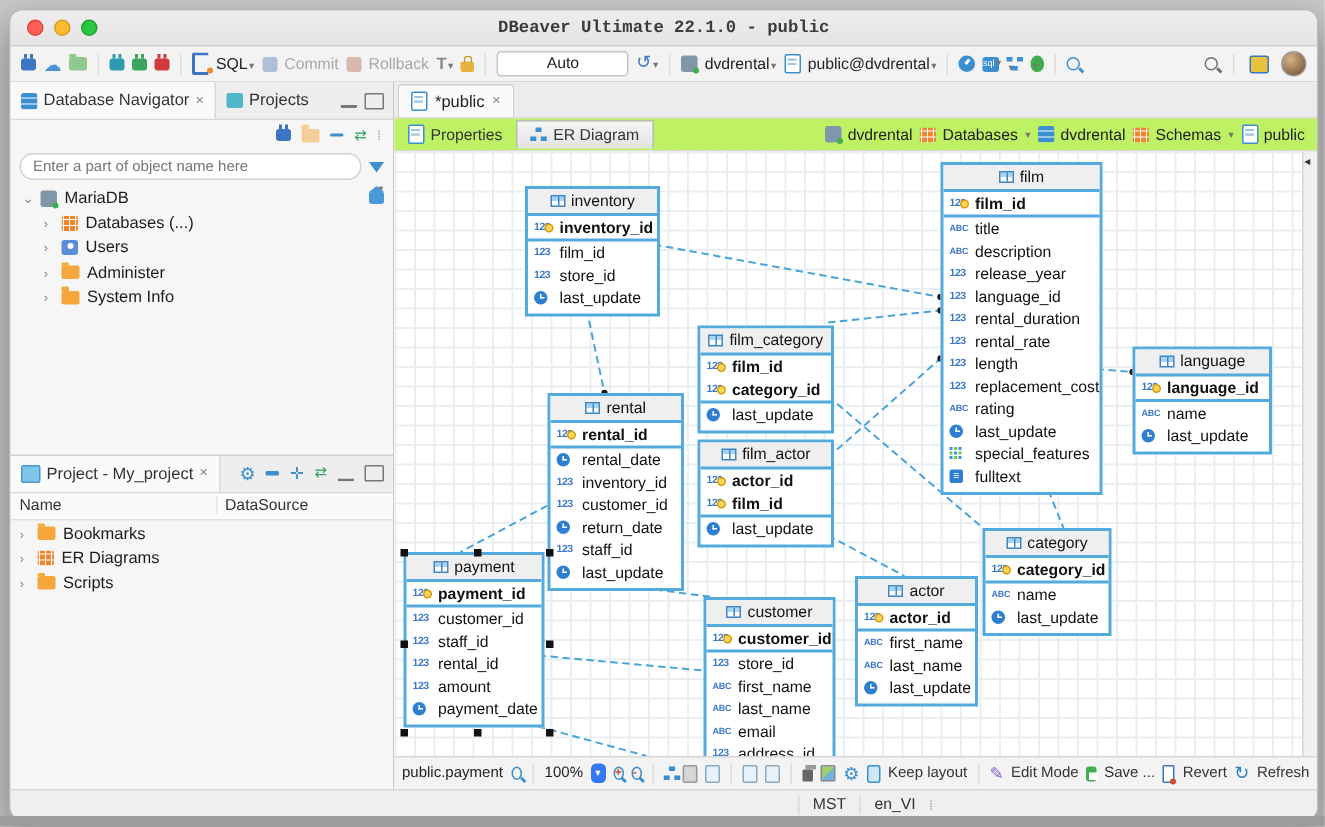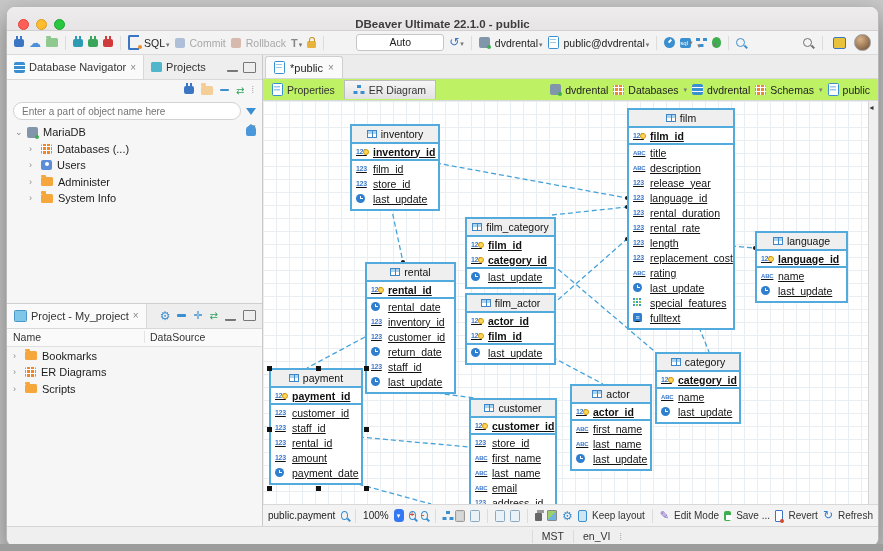--- a/index.html
+++ b/index.html
@@ -3,21 +3,21 @@
 <meta charset="utf-8">
 <style>
   html,body{margin:0;padding:0;width:883px;height:551px;overflow:hidden;
     font-family:"Liberation Sans","DejaVu Sans",sans-serif;background:#c9c9c9;}
   .desktop-strip{position:absolute;left:0;bottom:0;width:883px;height:7px;background:#9c9c9c;}
   .window{position:absolute;left:6px;top:6px;width:871px;height:539px;background:#f4f3f3;
     border-radius:9px;overflow:hidden;box-shadow:0 10px 26px rgba(0,0,0,.4);border:1px solid #b8b8b8;
     display:flex;flex-direction:column;}
   
   .titlebar{height:23px;background:linear-gradient(#eeecec,#e6e4e4);border-bottom:1px solid #d2d0d0;
-    position:relative;display:flex;align-items:flex-end;flex:none;}
+    position:relative;display:flex;align-items:center;flex:none;font-family:Liberation Mono, monospace;}
   .lights{display:flex;gap:7px;margin-left:11px;}
   .light{width:11px;height:11px;border-radius:50%;}
   .light.r{background:#ff5f57;border:1px solid #e0443e;box-sizing:border-box;}
   .light.y{background:#febc2e;border:1px solid #d89e24;box-sizing:border-box;}
   .light.g{background:#28c840;border:1px solid #1fa32f;box-sizing:border-box;}
   .wtitle{position:absolute;left:0;right:0;text-align:center;font-size:11.5px;font-weight:bold;color:#3c3c3c;}
   
   .toolbar{height:23px;background:#f4f3f3;border-bottom:1px solid #dadada;display:flex;align-items:center;
     padding:0 7px;gap:5px;font-size:10.5px;color:#666;flex:none;white-space:nowrap;}
   .tsep{width:1px;height:14px;background:#dcdcdc;margin:0 2px;flex:none;}
@@ -31,21 +31,21 @@
   .foldic::before{content:'';position:absolute;top:-2px;left:0;width:5px;height:2px;background:inherit;border-radius:1px 1px 0 0;}
   .sqlic{width:9px;height:11px;border:2px solid #3a76c4;border-right:none;border-radius:2px 0 0 2px;display:inline-block;position:relative;}
   .sqlic::after{content:'';position:absolute;right:-3px;bottom:-1px;width:4px;height:4px;background:#f08c2c;border-radius:50%;}
   .grayed{color:#a8a8a8;text-align:right;}
   .commitic{width:10px;height:10px;background:#aebfd8;border-radius:2px;display:inline-block;}
   .rollbackic{width:10px;height:10px;background:#d8b9ae;border-radius:2px;display:inline-block;}
   .txnic{color:#888;font-weight:bold;font-size:11px;}
   .lockic{width:9px;height:7px;background:#e8b33c;border-radius:1.5px;position:relative;display:inline-block;margin-top:3px;}
   .lockic::before{content:'';position:absolute;top:-4px;left:1.5px;width:4px;height:4px;border:1.5px solid #c79426;border-bottom:none;border-radius:3px 3px 0 0;}
   .autocombo{width:86px;height:15px;border:1px solid #c6c6c6;border-radius:3px;background:#fff;text-align:center;
-    line-height:15px;color:#222;font-size:10.5px;margin-left:25px;}
+    line-height:15px;color:#222;font-size:10.5px;}
   .histic{color:#3a76c4;font-size:12px;line-height:10px;}
   .dbic{width:11px;height:11px;background:#8296ab;border-radius:2px;position:relative;display:inline-block;}
   .dbic::after{content:'';position:absolute;right:-1px;bottom:-1px;width:4px;height:4px;background:#3fae4e;border-radius:50%;}
   .pageic{width:9px;height:11px;background:#fff;border:1.5px solid #3a8fd0;border-radius:1.5px;display:inline-block;
     background-image:linear-gradient(#9cc6e8 0 1.5px,transparent 1.5px),linear-gradient(#9cc6e8 0 1.5px,transparent 1.5px);
     background-size:70% 1.5px;background-repeat:no-repeat;background-position:1px 2px,1px 5px;}
   .gaugeic{width:11px;height:11px;border-radius:50%;background:#3a8fd0;position:relative;display:inline-block;}
   .gaugeic::after{content:'';position:absolute;left:5px;top:2px;width:1.5px;height:4px;background:#fff;transform:rotate(40deg);}
   .consoleic{width:11px;height:10px;background:#3a8fd0;border-radius:2px;color:#fff;font-size:6px;line-height:10px;text-align:center;display:inline-block;}
   .planic{width:11px;height:10px;position:relative;display:inline-block;}
@@ -119,21 +119,21 @@
   .palette{width:9px;flex:none;background:#f1f0f0;border-left:1px solid #d5d5d5;position:relative;}
   .palette::before{content:'◂';position:absolute;top:2px;left:0.5px;font-size:8px;color:#333;}
   .er-svg{position:absolute;left:0;top:0;pointer-events:none;}
   .conn{fill:none;stroke:#46a3da;stroke-width:1.3;stroke-dasharray:5 3;}
   .cdot{fill:#1c1c1c;}
   .ertable{position:absolute;background:#fff;border:2px solid #53aadd;font-size:10.5px;color:#111;box-sizing:content-box;}
   .ehead{background:#f0efef;border-bottom:2px solid #53aadd;display:flex;align-items:center;justify-content:center;gap:4px;
     height:16px;padding:0 18px;overflow:hidden;}
   .tblic{width:10px;height:8px;border:1px solid #3f86c9;background:linear-gradient(#a8d4f0 0 3px,#fff 3px);position:relative;flex:none;box-sizing:border-box;}
   .tblic::before{content:'';position:absolute;left:50%;top:0;bottom:0;width:1px;background:#3f86c9;}
-  .erow{display:flex;align-items:center;gap:3px;height:15px;padding:0 4px;overflow:hidden;white-space:nowrap;text-decoration:underline;}
+  .erow{display:flex;align-items:center;gap:3px;height:15px;padding:0 4px;overflow:hidden;white-space:nowrap;}
   .erow.pk .cn{font-weight:bold;}
   .esep{border-top:2px solid #53aadd;}
   .epad{height:3px;}
   .ti{width:14px;flex:none;display:flex;align-items:center;position:relative;}
   .tnum{color:#3b78c9;font-size:7px;font-weight:bold;letter-spacing:-0.3px;}
   .ttext{color:#3b78c9;font-size:6px;font-weight:bold;letter-spacing:-0.2px;}
   .keyb{position:absolute;right:1px;bottom:0;width:4px;height:4px;border:1.2px solid #d89a00;border-radius:50%;background:#ffd75e;}
   .tdate{width:9px;height:9px;border-radius:50%;background:#2f7fd0;position:relative;}
   .tdate::before{content:'';position:absolute;left:4px;top:2px;width:1px;height:3px;background:#fff;}
   .tdate::after{content:'';position:absolute;left:4px;top:4px;width:3px;height:1px;background:#fff;}

